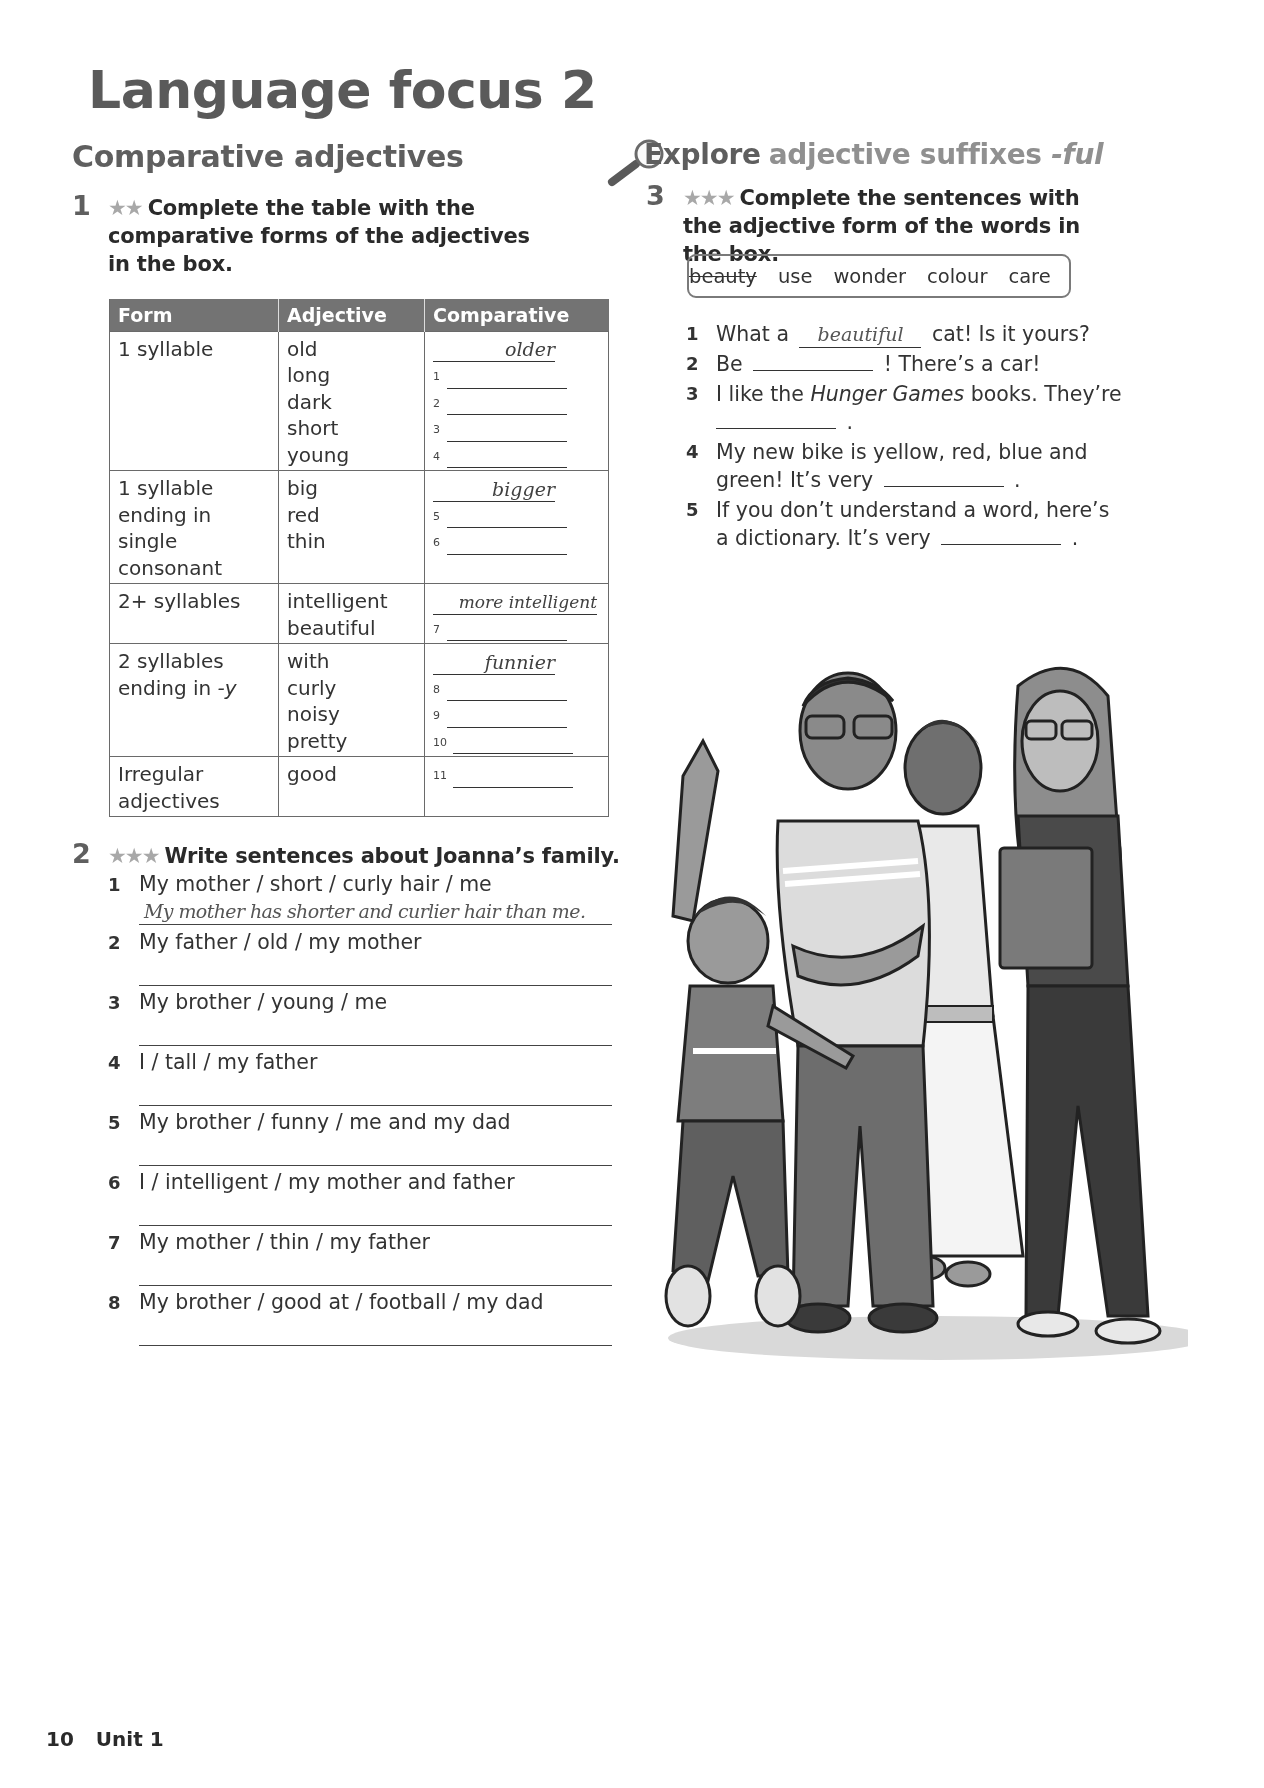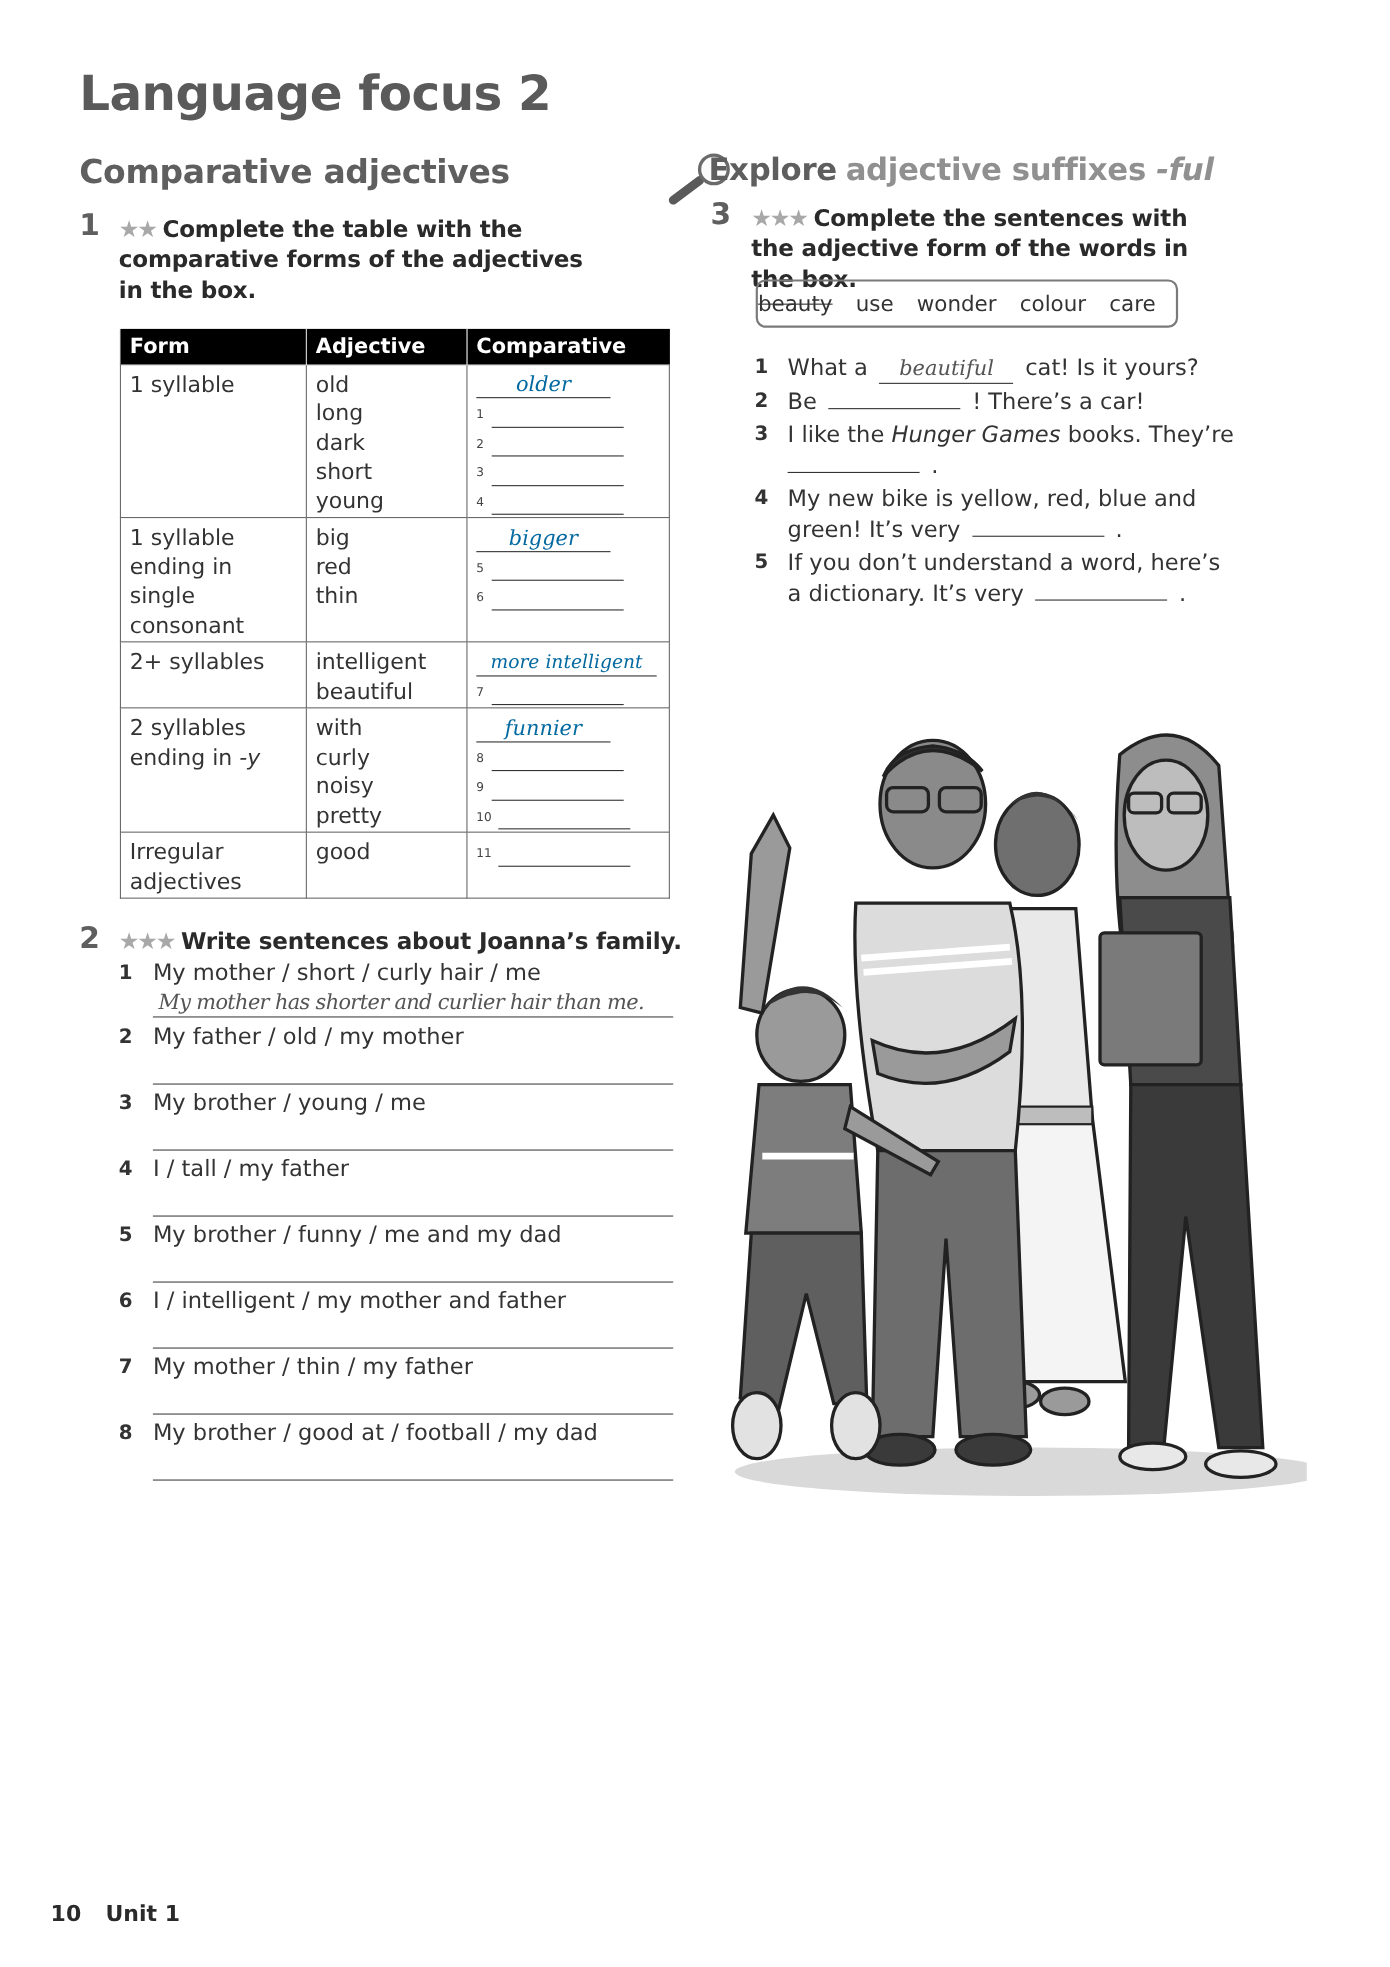--- a/index.html
+++ b/index.html
@@ -1,37 +1,37 @@
 <!DOCTYPE html>
 <html><head>
   <meta charset="utf-8">
   <style>
     * { box-sizing: border-box; margin: 0; padding: 0; }
     html, body { width: 1264px; height: 1788px; background: #ffffff; }
     body { position: relative; font-family: "DejaVu Sans", "Liberation Sans", sans-serif; color: #2a2a2a; overflow: hidden; }
     .abs { position: absolute; }
 
-    .page-title { left: 72px; top: 60px; font-size: 44px; font-weight: bold; color: #5a5a5a; letter-spacing: -0.5px; }
+    .page-title { left: 88px; top: 60px; font-size: 52px; font-weight: bold; color: #5a5a5a; letter-spacing: -0.5px; }
     .section-title { left: 72px; top: 139px; font-size: 30px; font-weight: bold; color: #5f5f5f; letter-spacing: -0.3px; }
 
     .ex-num { font-size: 27px; font-weight: bold; color: #5f5f5f; position: absolute; }
     .stars { color: #a8a8a8; font-size: 21px; letter-spacing: -2px; margin-right: 6px; }
     .ex-head { position: absolute; font-size: 21px; font-weight: bold; color: #2a2a2a; line-height: 28px; letter-spacing: -0.2px; }
 
     
     table.adj { position: absolute; left: 109px; top: 299px; width: 500px; border-collapse: collapse; font-size: 20px; color: #333; }
-    table.adj th { background: #000000; color: #fff; text-align: left; font-weight: bold; font-size: 19px; padding: 3px 8px 2px 8px; height: 32px; border-left: 1px solid #ddd; }
+    table.adj th { background: #737373; color: #fff; text-align: left; font-weight: bold; font-size: 19px; padding: 3px 8px 2px 8px; height: 32px; border-left: 1px solid #ddd; }
     table.adj th:first-child { border-left: none; }
     table.adj td { border: 1.5px solid #6a6a6a; vertical-align: top; padding: 4px 8px 2px 8px; line-height: 26.5px; }
     table.adj tr { border-left: 1.5px solid #6a6a6a; }
     .col-form { width: 169px; }
     .col-adj { width: 146px; }
     .adj-word { display: block; height: 26.5px; }
     .comp-line { display: flex; align-items: flex-end; height: 26.5px; position: relative; }
-    .comp-example { display: block; width: 122px; border-bottom: 1.3px solid #333; text-align: center; font-family: "DejaVu Serif", serif; font-style: italic; font-size: 19px; color: #0369a1; height: 24px; line-height: 22px; margin-top: 31px; }
+    .comp-example { display: block; width: 122px; border-bottom: 1.3px solid #333; text-align: right; font-family: "DejaVu Serif", serif; font-style: italic; font-size: 19px; color: #404040; height: 24px; line-height: 22px; margin-top: 31px; }
     .comp-example.wide { width: 164px; font-size: 17px; }
     .blank-num { font-size: 11px; color: #444; width: 14px; align-self: center; margin-top: 4px; }
     .blank-line { display: block; width: 120px; border-bottom: 1.3px solid #333; height: 18px; }
 
     
     .ex2-list { position: absolute; left: 108px; top: 874px; width: 504px; }
     .ex2-item { position: relative; height: 60px; }
     .ex2-item .n { position: absolute; left: 0; top: 0; font-weight: bold; font-size: 18px; color: #333; }
     .ex2-item .p { position: absolute; left: 31px; top: -2px; font-size: 20.5px; color: #333; }
     .ex2-item .line { position: absolute; left: 31px; right: 0; top: 53px; border-bottom: 1.3px solid #444; }

